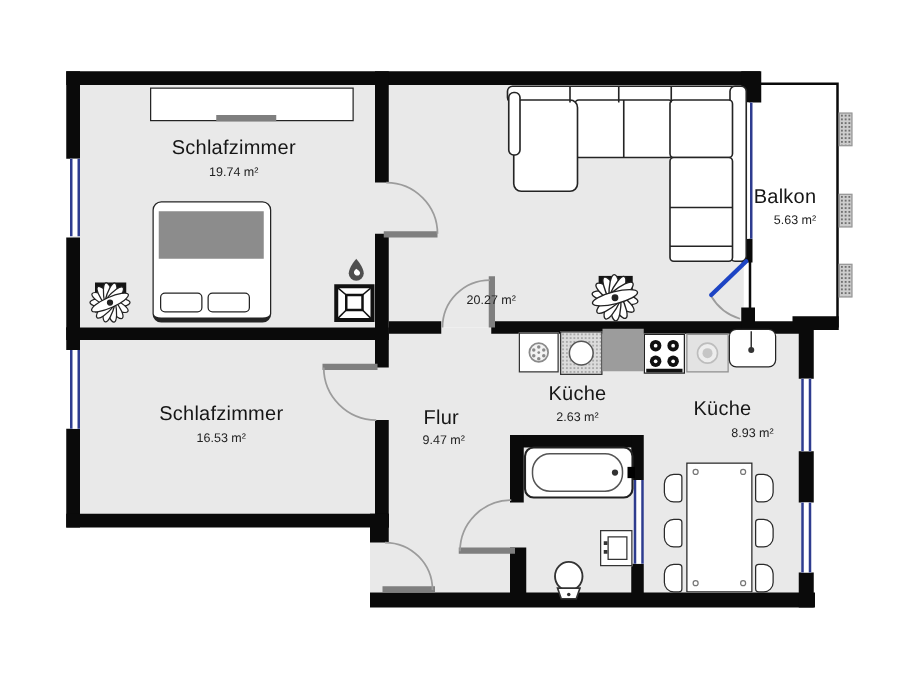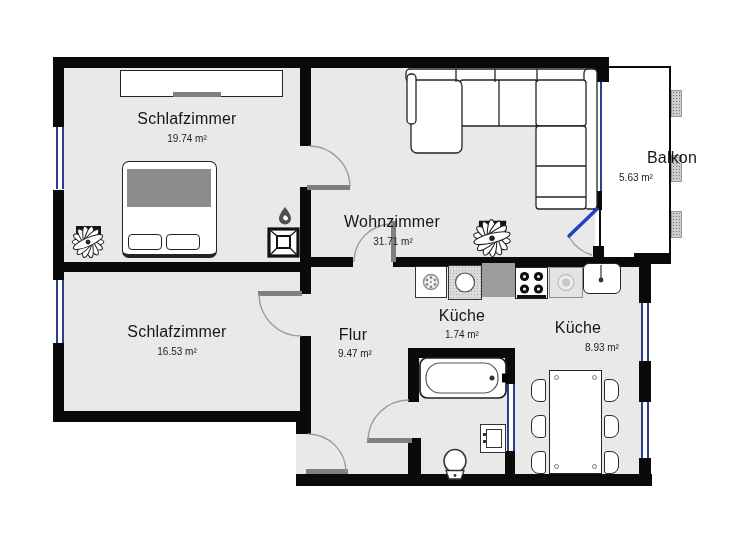--- a/index.html
+++ b/index.html
@@ -237,31 +237,30 @@
       <path d="M368,441 A41,41 0 0 1 409,400"></path>
       <path d="M308,434 A38,38 0 0 1 346,472"></path>
       <path d="M569,237 A40,40 0 0 0 592,255"></path>
     </g>
     <line x1="597" y1="209" x2="569" y2="236" stroke="#1d44c4" stroke-width="3.5" stroke-linecap="round"></line>
   </svg>
 
   <div class="label" style="left:187px;top:119px;">Schlafzimmer</div>
   <div class="arealabel" style="left:187px;top:138px;">19.74 m²</div>
 
-  <div class="label" style="left:392px;top:222px;">Wohnzimmer</div>
-  <div class="arealabel" style="left:393px;top:241px;">31.71 m²</div>
-
-  <div class="label" style="left:672px;top:158px;">Balkon</div>
+  <div class="arealabel" style="left:393px;top:241px;">20.27 m²</div>
+
+  <div class="label" style="left:628px;top:158px;">Balkon</div>
   <div class="arealabel" style="left:636px;top:177px;">5.63 m²</div>
 
   <div class="label" style="left:177px;top:332px;">Schlafzimmer</div>
   <div class="arealabel" style="left:177px;top:351px;">16.53 m²</div>
 
   <div class="label" style="left:353px;top:335px;">Flur</div>
   <div class="arealabel" style="left:355px;top:353px;">9.47 m²</div>
 
   <div class="label" style="left:462px;top:316px;">Küche</div>
-  <div class="arealabel" style="left:462px;top:334px;">1.74 m²</div>
+  <div class="arealabel" style="left:462px;top:334px;">2.63 m²</div>
 
   <div class="label" style="left:578px;top:328px;">Küche</div>
   <div class="arealabel" style="left:578px;top:347px;margin-left:24px;">8.93 m²</div>
 
 </div>
 
 </body></html>

